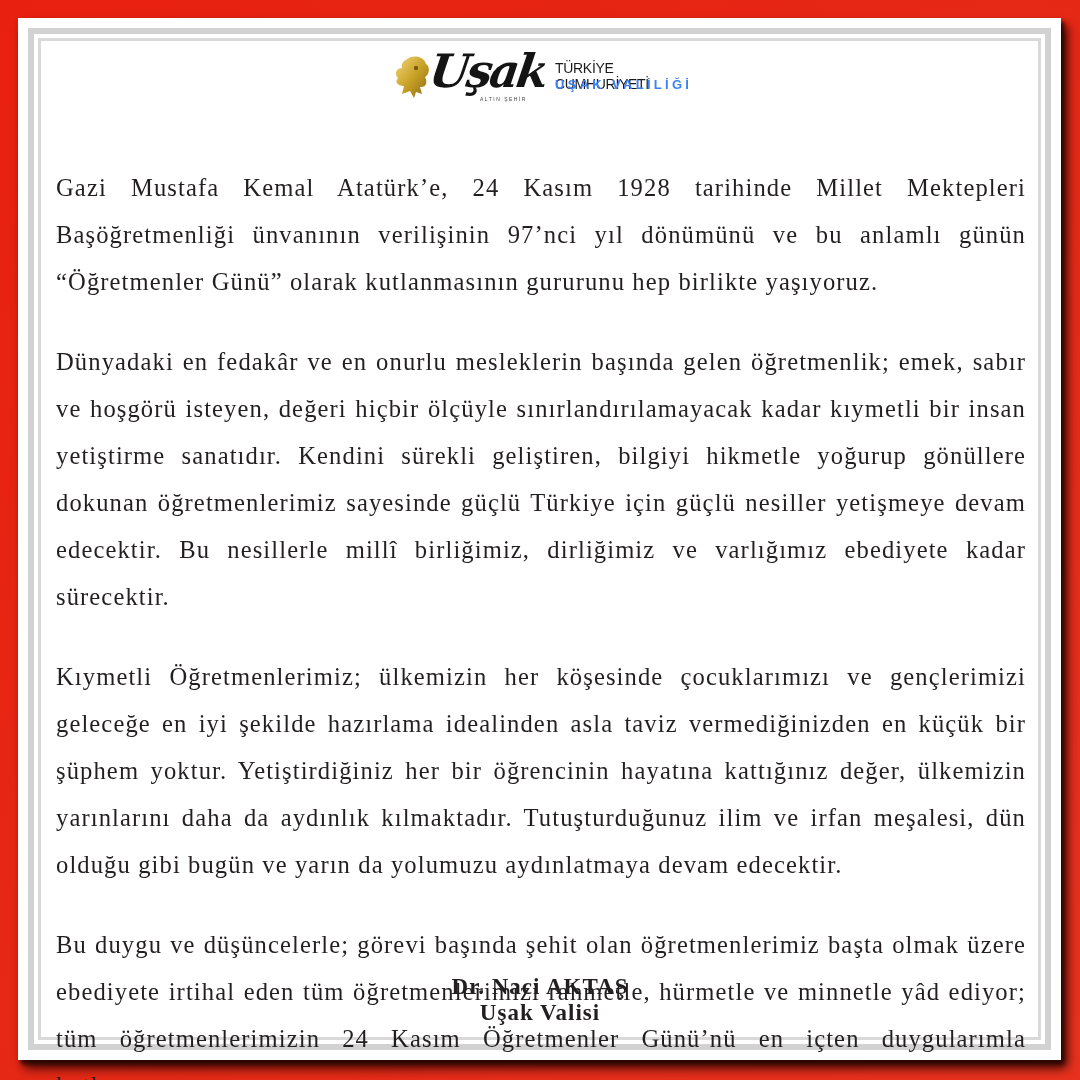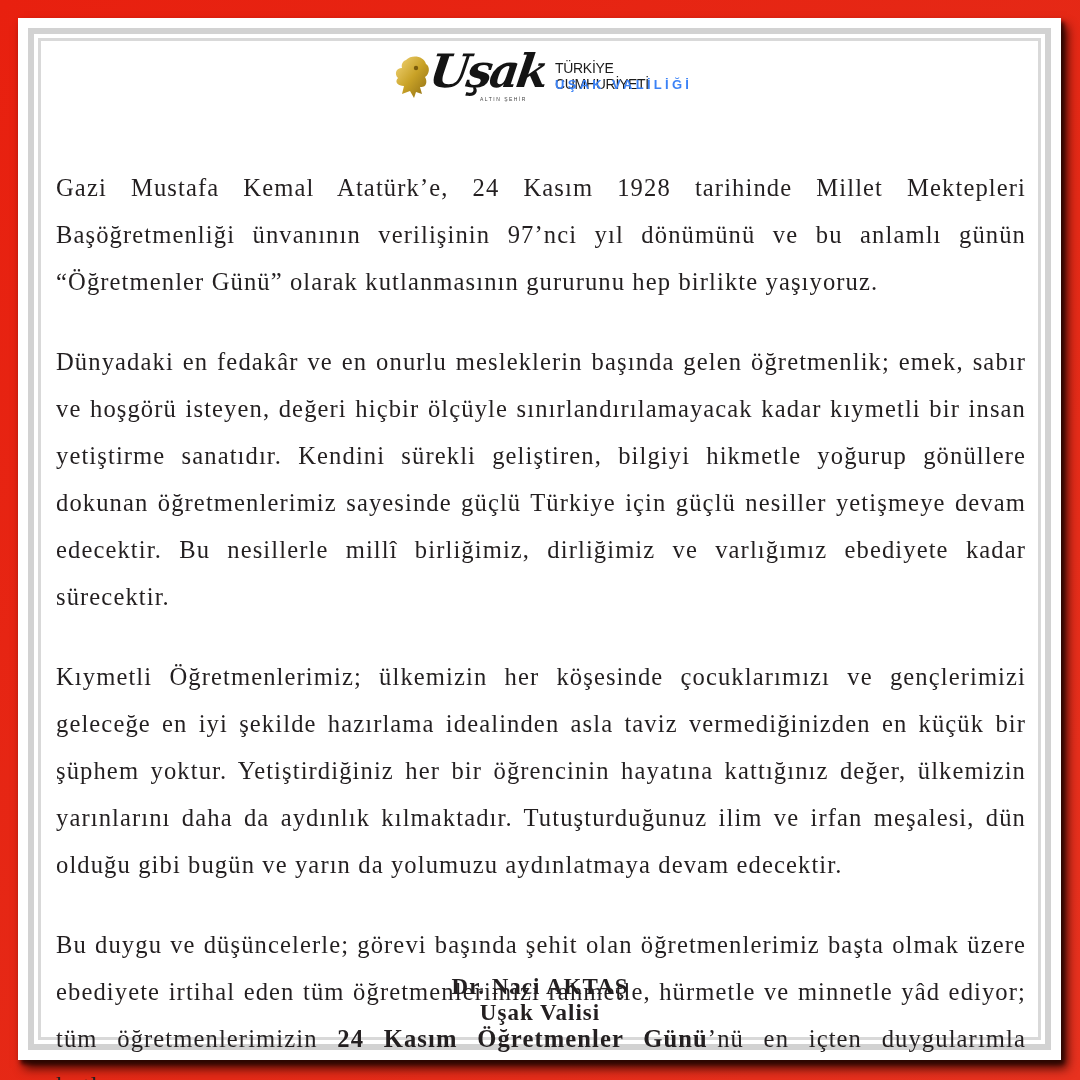--- a/index.html
+++ b/index.html
@@ -44,21 +44,21 @@
   }
   .logo .gov2 {
     position: absolute; left: 163px; top: 27px;
     font-family: "Liberation Sans", sans-serif; font-weight: bold; font-size: 13px; letter-spacing: 3.3px; color: #3b82f6;
   }
   .content {
     position: absolute; left: 56px; top: 164px; width: 970px;
     color: #231f20; font-size: 24.6px; line-height: 47px; letter-spacing: 1.1px;
   }
   .para { margin: 0 0 33px 0; text-align: justify; text-align-last: left; }
-  .para b { font-weight: bold; }
+  .para b { font-weight: normal; }
   .signature {
     position: absolute; left: 0; width: 1080px; top: 974px;
     text-align: center; font-weight: bold; font-size: 23px; line-height: 26px;
     letter-spacing: 1px; color: #231f20;
   }
 </style>
 </head>
 <body>
 
 <div class="card">

